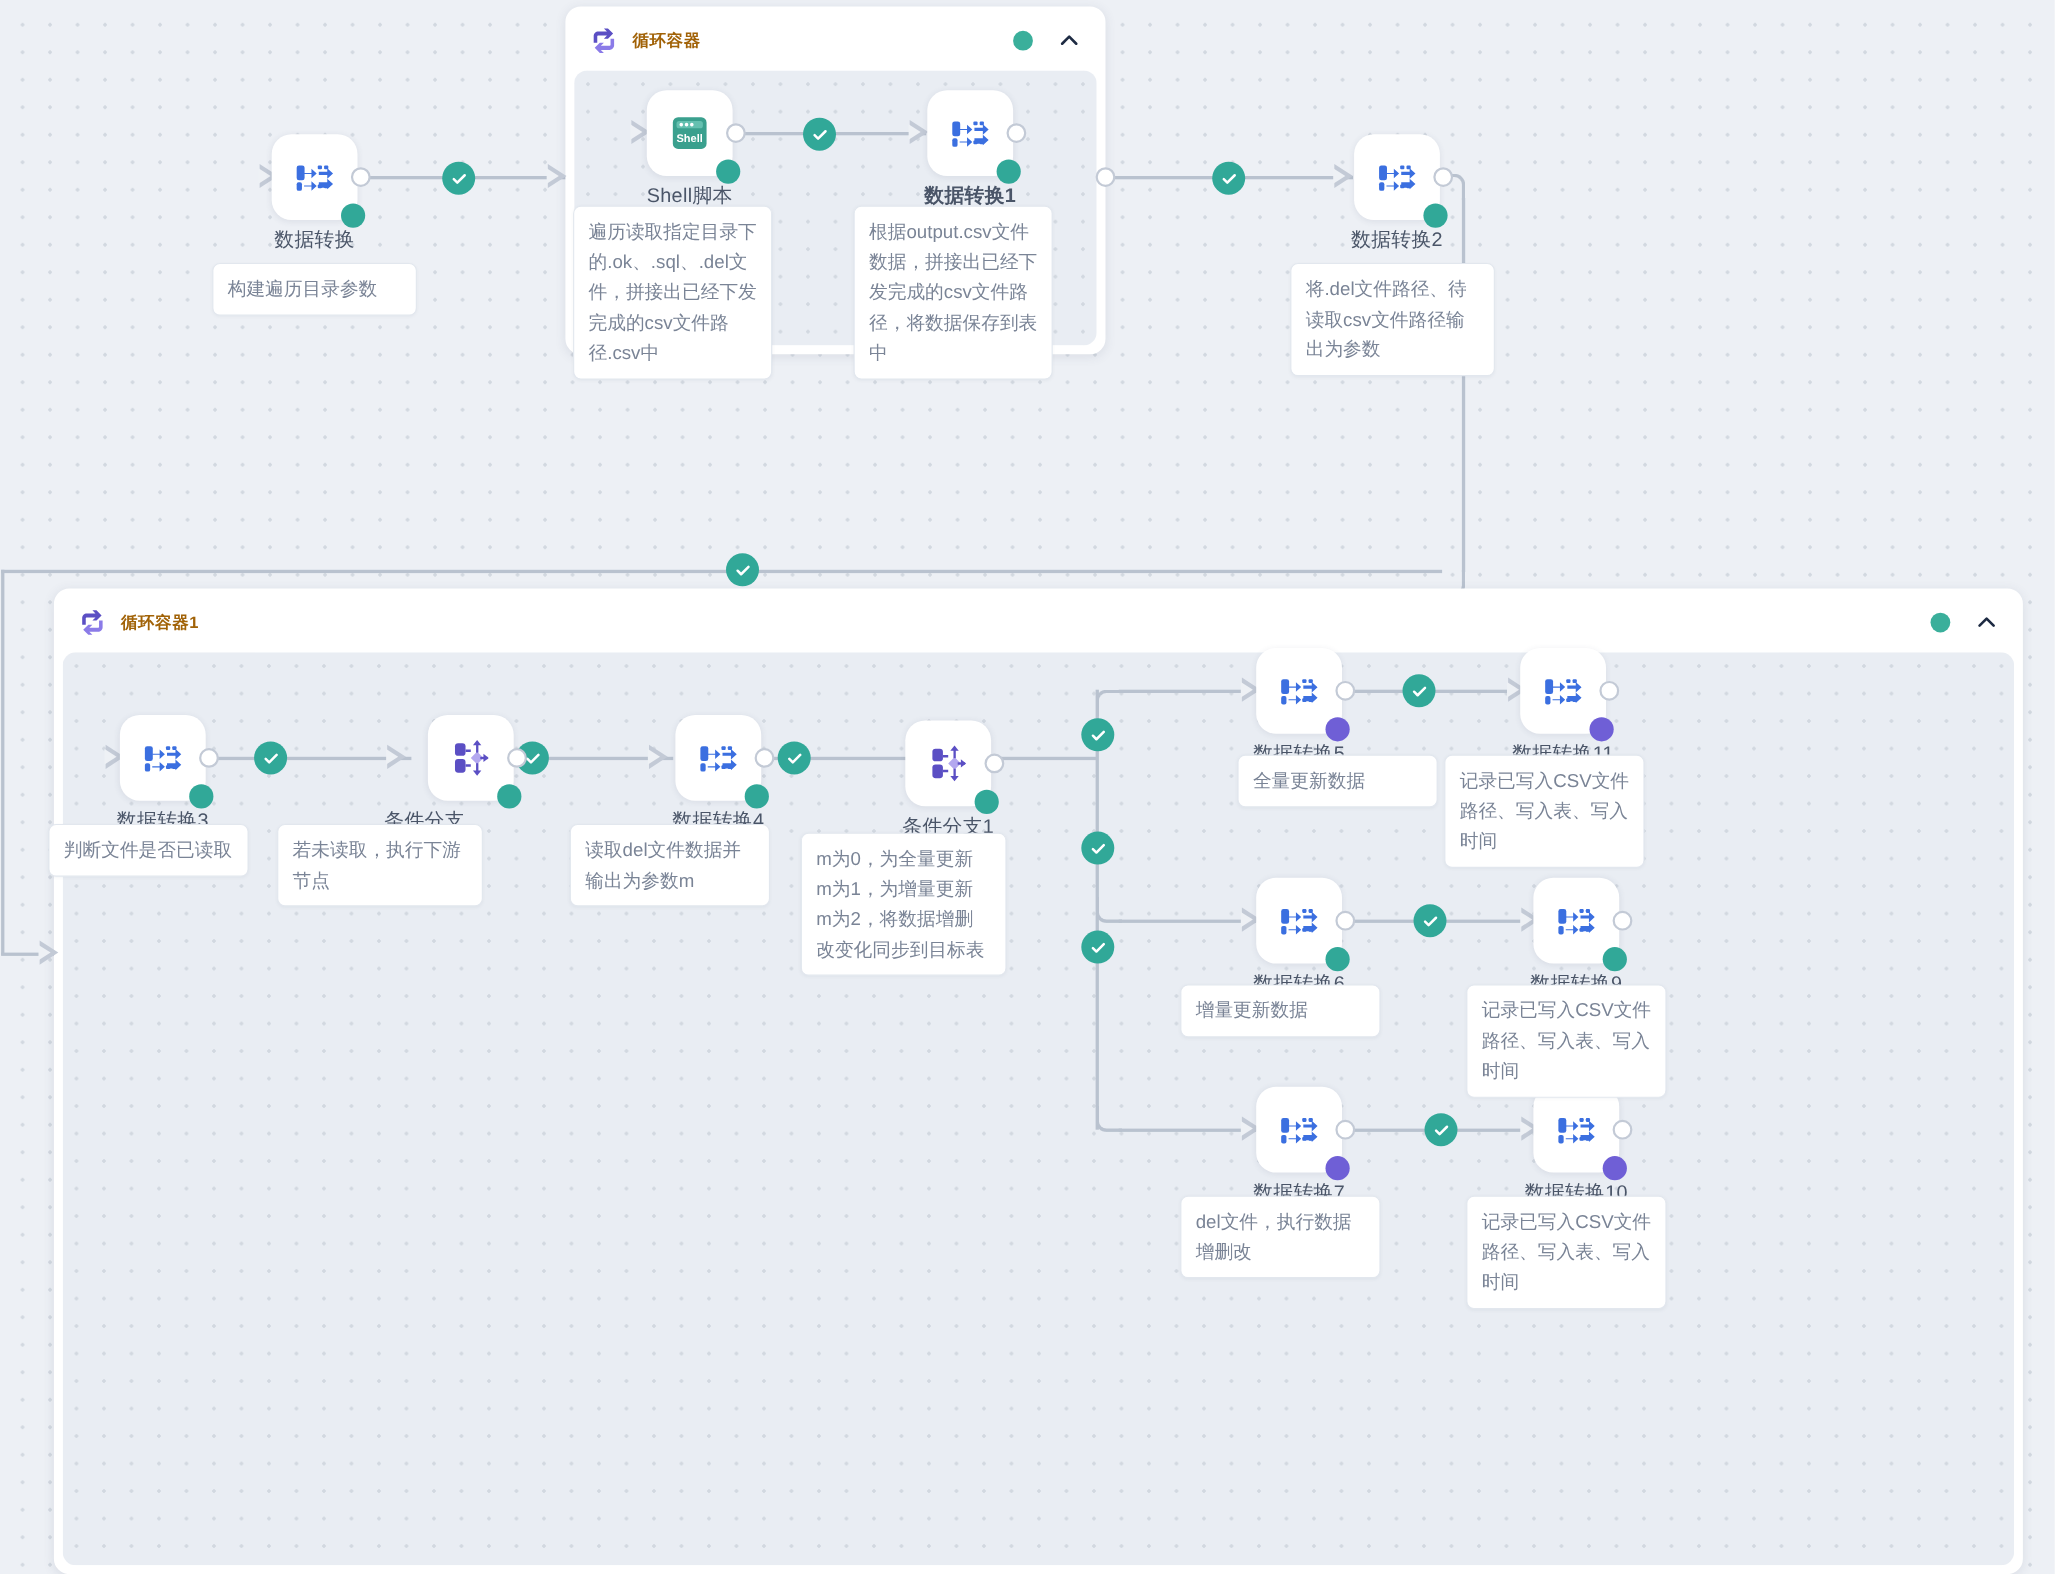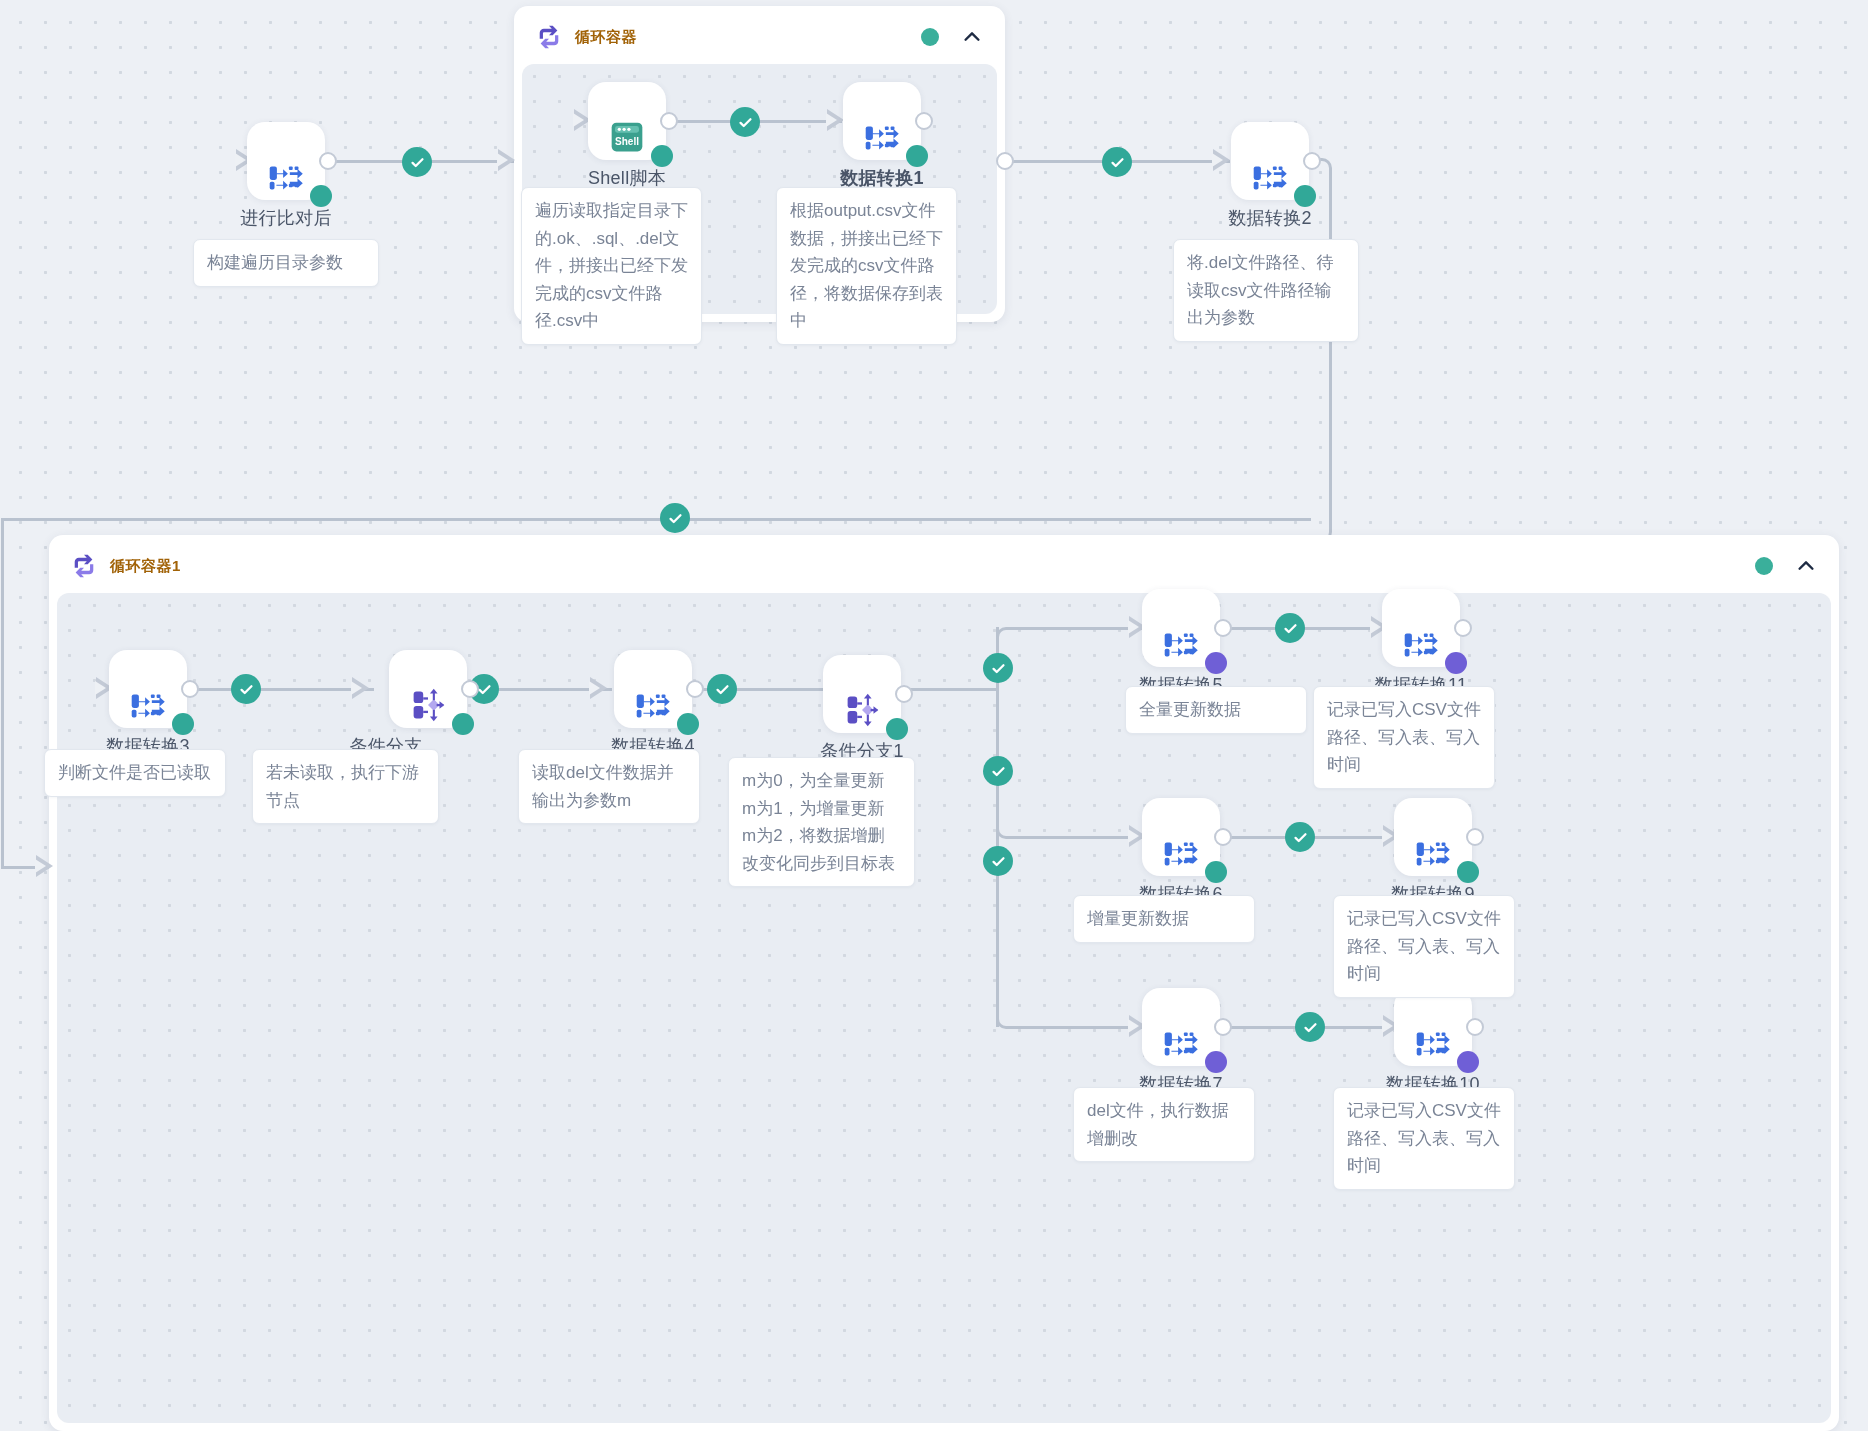--- a/index.html
+++ b/index.html
@@ -114,21 +114,21 @@
   
   .node {
     position: absolute;
     width: 78px; height: 78px;
     z-index: 10;
   }
   .node-box {
     width: 78px; height: 78px;
     background: #ffffff;
     border-radius: 18px;
-    display: flex; align-items: flex-end; justify-content: center;
+    display: flex; align-items: center; justify-content: center;
     box-shadow: 0 1px 6px rgba(60,72,95,0.09);
     position: relative;
   }
   .node-box svg { width: 46px; height: 46px; display: block; }
   .node-status {
     position: absolute;
     width: 22px; height: 22px;
     border-radius: 50%;
     right: -7px; bottom: -7px;
     z-index: 12;
@@ -213,21 +213,21 @@
         <rect x="33" y="13" width="4" height="3.6" rx="1" fill="#3b6fe0"></rect>
         <path d="M28 19h8v-3.4l5.5 5-5.5 5V22h-8z" fill="#3b6fe0"></path>
         <rect x="27" y="31" width="4" height="3.6" rx="1" fill="#3b6fe0"></rect>
         <rect x="33" y="31" width="4" height="3.6" rx="1" fill="#3b6fe0"></rect>
         <path d="M28 25.5h8v-3.4l5.5 5-5.5 5v-3.4h-8z" fill="#3b6fe0" opacity="0"></path>
         <path d="M28 29h8v-3.4l5.5 5-5.5 5V34h-8z" fill="#3b6fe0"></path>
       </svg>
       <span class="node-status st-teal"></span>
       <span class="port-out"></span>
     </div>
-    <div class="node-label">进行比对后</div>
+    <div class="node-label">数据转换</div>
   </div>
   <div class="arrow-marker" style="left:236px; top:149px;"></div>
   <div class="note" style="left:193px; top:239px; width:186px;">构建遍历目录参数</div>
 
   <div class="container" style="left:514px; top:6px; width:491px; height:316px;">
     <div class="container-header">
       <svg class="loop-icon" viewBox="0 0 28 28">
         <path d="M4 9.5c0-2.5 2-4.5 4.5-4.5h8.5l-3-3h4l5 5-5 5h-4l3-3H8.5C8 9 7.5 9.2 7.5 9.7V16H4z" fill="#5b4fc4"></path>
         <path d="M24 18.5c0 2.5-2 4.5-4.5 4.5H11l3 3h-4l-5-5 5-5h4l-3 3h8.5c.5 0 1-.2 1-.7V12H24z" fill="#8b7be8"></path>
       </svg>

